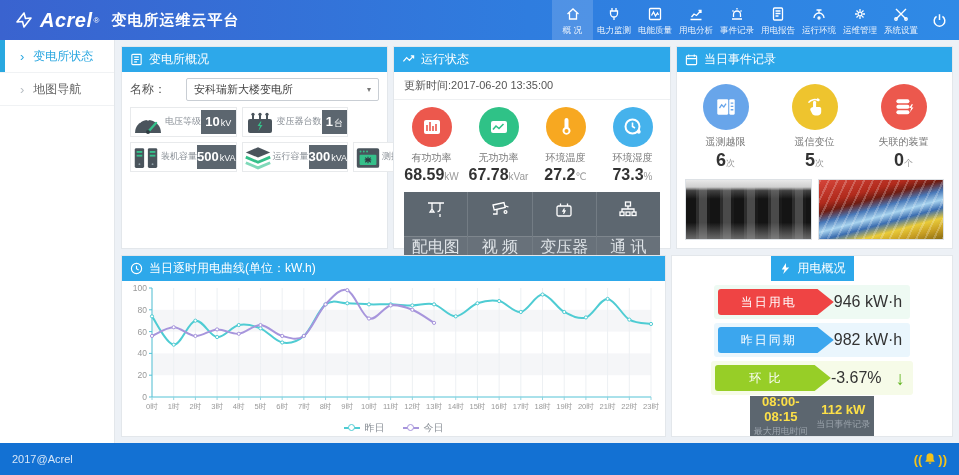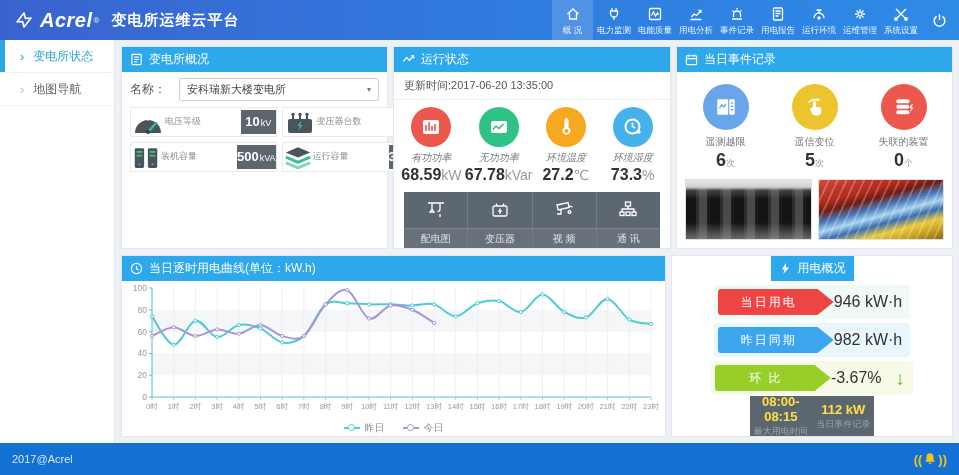--- a/index.html
+++ b/index.html
@@ -33,43 +33,43 @@
   .row2{display:flex;gap:5px;flex:1;min-height:0;}
   .panel{background:#fff;border:1px solid #e3e7eb;display:flex;flex-direction:column;min-width:0;}
   .panel-header{height:25px;flex:0 0 25px;background:#2da8ea;color:#fff;display:flex;align-items:center;gap:6px;padding:0 8px;font-size:12px;}
   .pA{width:267px;flex:0 0 267px;}
   .pB{width:278px;flex:0 0 278px;}
   .pC{flex:1;}
   .pD{width:545px;flex:0 0 545px;}
   .pE{flex:1;align-items:center;}
 
   
-  .select-row{display:flex;align-items:center;padding:6px 8px;font-size:12px;color:#555;gap:13px;}
+  .select-row{display:flex;align-items:center;padding:6px 8px;font-size:12px;color:#555;gap:20px;}
   .select-box{flex:1;height:23px;border:1px solid #c9ced4;border-radius:2px;display:flex;align-items:center;justify-content:space-between;padding:0 7px;font-size:11px;color:#444;cursor:pointer;background:#fff;}
   .select-arrow{font-size:8px;color:#777;}
   .cards{display:grid;grid-template-columns:repeat(3,1fr);gap:5px;padding:0 8px 7px;}
   .card{border:1px solid #e8eaec;display:flex;align-items:center;background:#fff;}
   .card-icon{height:28px;display:flex;align-items:flex-end;justify-content:center;padding-top:3px;}
   .card-label{font-size:9px;color:#8a9097;margin:2px 0 3px;white-space:nowrap;}
-  .card-value{width:100%;background:#5c666f;color:#fff;text-align:center;height:24px;line-height:24px;font-size:13px;font-weight:bold;margin-left:40px;}
+  .card-value{width:100%;background:#5c666f;color:#fff;text-align:center;height:24px;line-height:24px;font-size:13px;font-weight:bold;}
   .card-value .unit{font-size:9px;font-weight:normal;margin-left:1px;}
 
   
   .update-row{padding:6px 10px;font-size:11px;color:#555;border-bottom:1px solid #eef0f2;}
   .metrics{display:flex;padding:7px 4px 2px;}
   .metric{flex:1;display:flex;flex-direction:column;align-items:center;}
   .metric-circle{width:40px;height:40px;border-radius:50%;display:flex;align-items:center;justify-content:center;}
-  .metric-label{font-size:10px;color:#777;margin-top:4px;white-space:nowrap;font-style:italic;}
+  .metric-label{font-size:10px;color:#777;margin-top:4px;white-space:nowrap;}
   .metric-value{font-size:16px;font-weight:bold;color:#333;margin-top:1px;white-space:nowrap;}
-  .metric-value .munit{font-size:14px;color:#999;font-weight:normal;margin-top:35px;}
+  .metric-value .munit{font-size:10px;color:#999;font-weight:normal;margin-top:35px;}
   .shortcuts{display:flex;margin:6px 10px 8px;background:#5d6770;}
   .sc-btn{flex:1;display:flex;flex-direction:column;cursor:pointer;border-right:1px solid rgba(255,255,255,.14);}
   .sc-btn:last-child{border-right:none;}
   .sc-icon{height:36px;display:flex;align-items:center;justify-content:center;}
-  .sc-label{height:20px;line-height:20px;text-align:center;font-size:10px;color:#dfe4e8;background:rgba(255,255,255,.07);border-top:1px solid rgba(255,255,255,.15);white-space:nowrap;}
+  .sc-label{height:20px;line-height:20px;text-align:center;font-size:16px;color:#dfe4e8;background:rgba(255,255,255,.07);border-top:1px solid rgba(255,255,255,.15);white-space:nowrap;margin-top:8px;}
 
   
   .events{display:flex;padding:12px 4px 2px;}
   .event{flex:1;display:flex;flex-direction:column;align-items:center;}
   .event-circle{width:46px;height:46px;border-radius:50%;display:flex;align-items:center;justify-content:center;}
   .event-label{font-size:10px;color:#777;margin-top:5px;white-space:nowrap;}
   .event-value{font-size:18px;font-weight:bold;color:#333;margin-top:1px;}
   .event-value .munit{font-size:9px;color:#999;font-weight:normal;}
   .photos{display:flex;gap:6px;margin:6px 8px 8px;flex:1;min-height:0;}
   .photo{flex:1;border:1px solid #dde1e5;}
@@ -348,35 +348,35 @@
               <div class="sc-icon">
                 <svg width="22" height="22" viewBox="0 0 22 22" fill="none" stroke="#fff" stroke-width="1.3">
                     <path d="M3 4h16M7 4v6l-2 3h4l-2-3M15 4v6a2.5 2.5 0 0 1-2.5 2.5M15 15v3"></path>
                   </svg>
               </div>
               <div class="sc-label">配电图</div>
             </div>
             <div class="sc-btn">
               <div class="sc-icon">
                 <svg width="22" height="22" viewBox="0 0 22 22" fill="none" stroke="#fff" stroke-width="1.3">
-                    <rect x="4" y="7" width="14" height="10" rx="1.5"></rect>
-                    <path d="M7.5 4.5V7M14.5 4.5V7M11.5 9.5 10 12h2l-1.5 2.8"></path>
-                  </svg>
-              </div>
-              <div class="sc-label">变压器</div>
+                    <path d="M4 6l11-2.5 1.2 5L5.2 11z"></path>
+                    <path d="M16 6.8l3.5 1.2M8 10.5V15H4"></path>
+                    <circle cx="16.5" cy="13" r="1.4"></circle>
+                  </svg>
+              </div>
+              <div class="sc-label">视 频</div>
             </div>
             <div class="sc-btn">
               <div class="sc-icon">
                 <svg width="22" height="22" viewBox="0 0 22 22" fill="none" stroke="#fff" stroke-width="1.3">
-                    <path d="M4 6l11-2.5 1.2 5L5.2 11z"></path>
-                    <path d="M16 6.8l3.5 1.2M8 10.5V15H4"></path>
-                    <circle cx="16.5" cy="13" r="1.4"></circle>
-                  </svg>
-              </div>
-              <div class="sc-label">视 频</div>
+                    <rect x="4" y="7" width="14" height="10" rx="1.5"></rect>
+                    <path d="M7.5 4.5V7M14.5 4.5V7M11.5 9.5 10 12h2l-1.5 2.8"></path>
+                  </svg>
+              </div>
+              <div class="sc-label">变压器</div>
             </div>
             <div class="sc-btn">
               <div class="sc-icon">
                 <svg width="22" height="22" viewBox="0 0 22 22" fill="none" stroke="#fff" stroke-width="1.3">
                     <rect x="8.5" y="3" width="5" height="4"></rect>
                     <path d="M11 7v3M5 13v-3h12v3"></path>
                     <rect x="3" y="13" width="4" height="3.5"></rect>
                     <rect x="9" y="13" width="4" height="3.5"></rect>
                     <rect x="15" y="13" width="4" height="3.5"></rect>
                   </svg>

